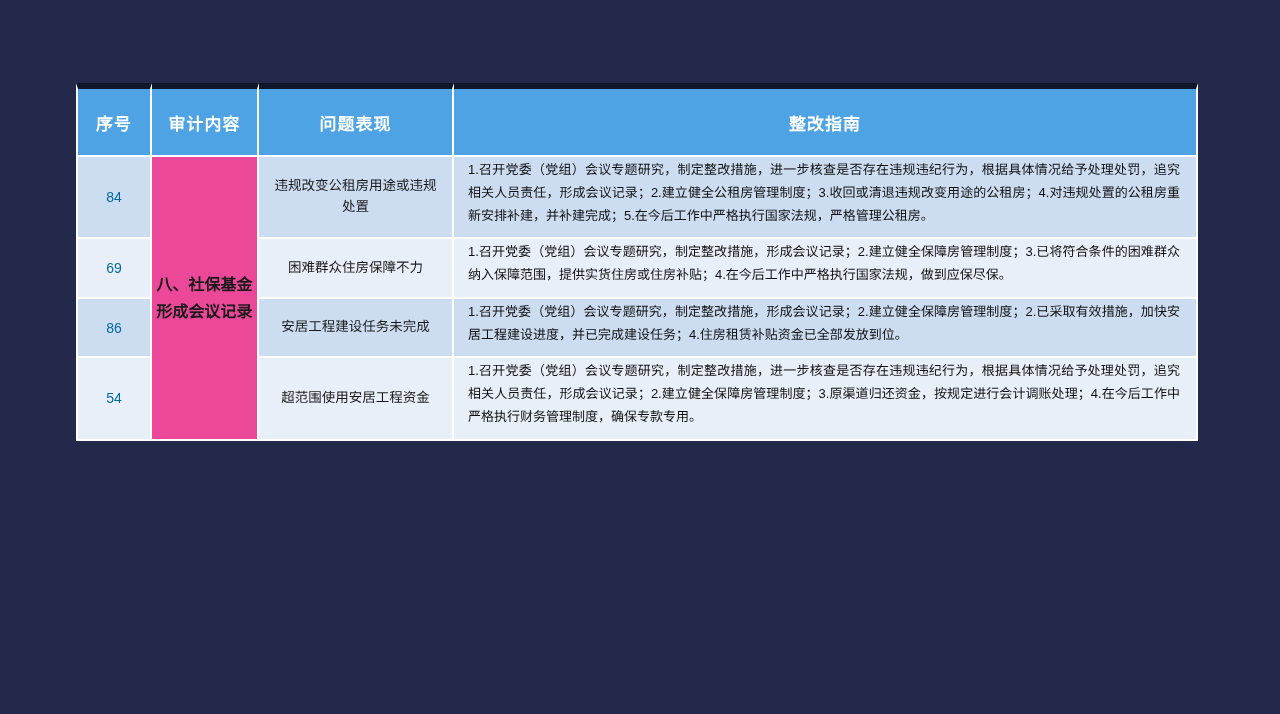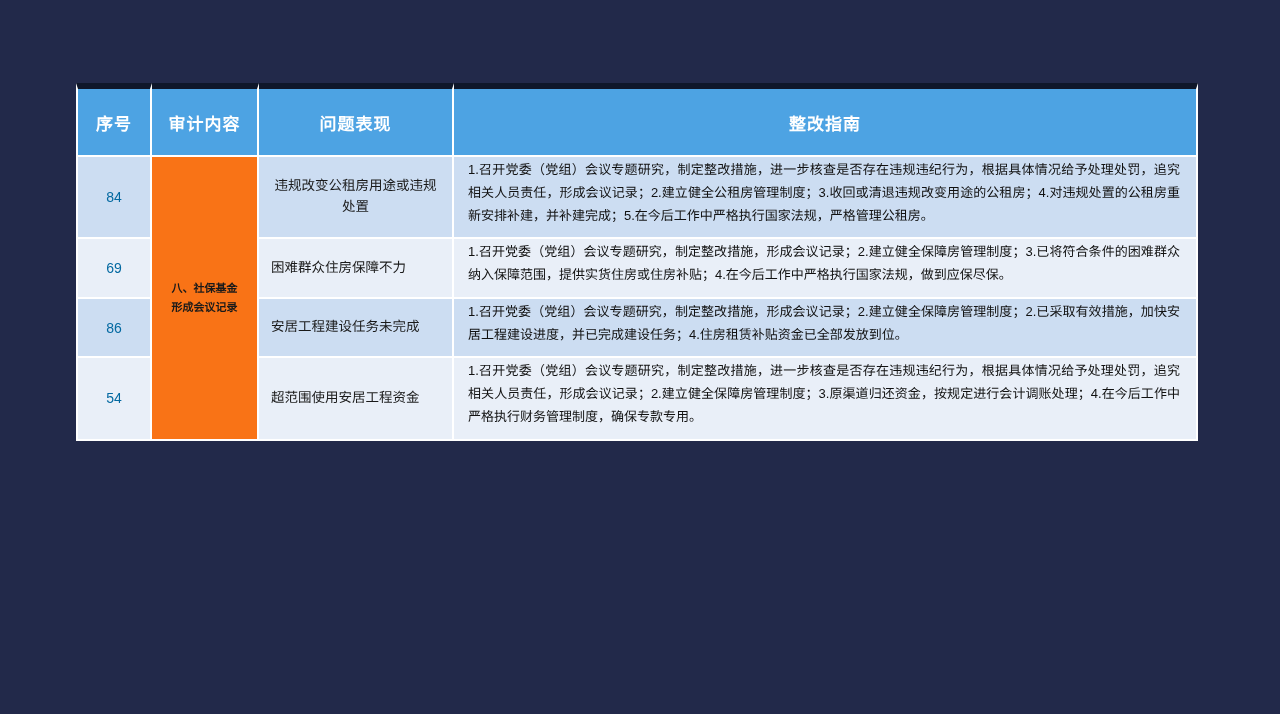--- a/index.html
+++ b/index.html
@@ -54,27 +54,28 @@
   col.c-issue { width: 195px; }
   col.c-guide { width: 744px; }
 
   td.seq {
     text-align: center;
     font-size: 14px;
     color: #0369a1;
   }
   td.cat {
     text-align: center;
-    font-size: 11px;
+    font-size: 16px;
     font-weight: bold;
     color: #1a1a1a;
     line-height: 1.7;
-    background: #f97316;
+    background: #ec4899;
   }
   td.issue {
+    text-align: center;
     font-size: 13.5px;
     color: #1a1a1a;
     padding: 6px 12px;
     line-height: 1.55;
   }
   td.issue.left {
     text-align: center;
   }
   td.guide {
     font-size: 13px;

